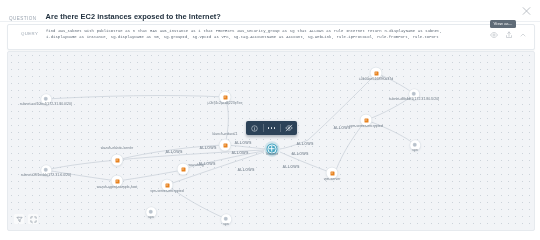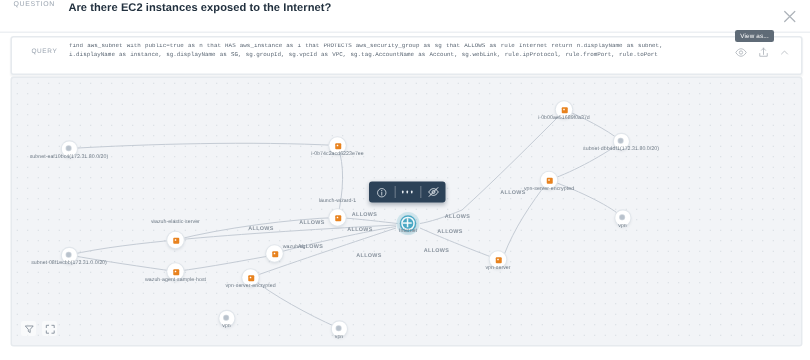--- a/index.html
+++ b/index.html
@@ -7,21 +7,21 @@
     width:540px;height:237px;overflow:hidden;
     background:#ffffff;
     font-family:"Liberation Sans","DejaVu Sans",sans-serif;
     -webkit-font-smoothing:antialiased;
   }
   #app{position:relative;width:540px;height:237px;background:#fff;}
 
   
   .qheader{
     position:absolute;left:0;top:0;width:540px;height:21px;
-    background:#fff;display:flex;align-items:flex-start;
+    background:#fff;display:flex;align-items:flex-end;
     border-bottom:1px solid #edf0f3;
   }
   .q-lbl{
     font-size:4.6px;letter-spacing:.45px;color:#9aa4b0;
     margin-left:9px;font-weight:400;text-transform:uppercase;
   }
   .q-text{
     font-size:7.4px;color:#22313f;font-weight:700;margin-left:9px;
     white-space:nowrap;letter-spacing:.05px;
   }

